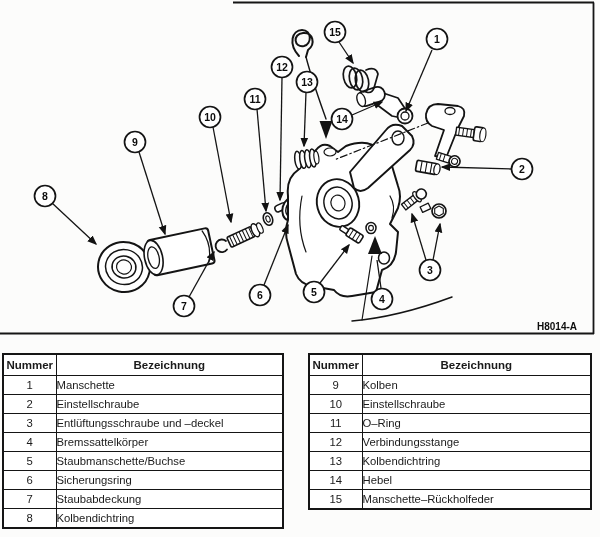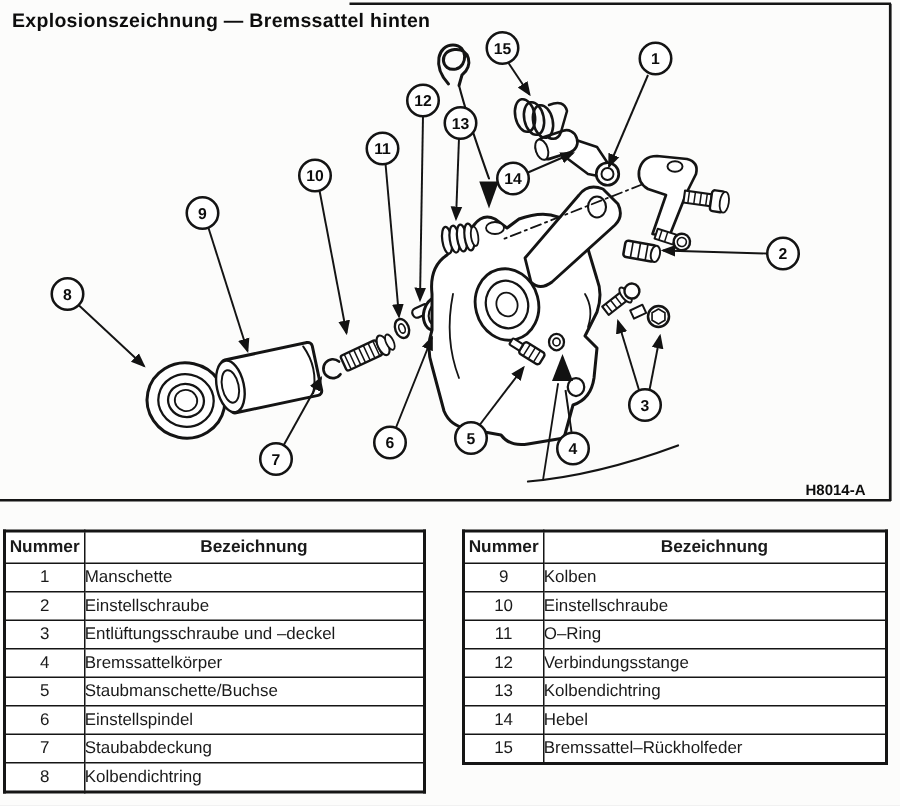--- a/index.html
+++ b/index.html
@@ -27,21 +27,20 @@
   table.parts td{height:18px;}
   td.num{text-align:center;}
   td.name{text-align:left;padding-left:8px;}
   col.c-num{width:53px;}
 </style>
 </head>
 <body>
 
 <div class="page">
 
-  <div class="title">Explosionszeichnung — Bremssattel hinten</div>
 
   <svg class="diagram" width="600" height="537" viewBox="0 0 600 537">
     <defs>
       <marker id="arr" viewBox="0 0 10 10" refX="8.5" refY="5" markerWidth="7.5" markerHeight="7.5" orient="auto">
         <path d="M0,1 L10,5 L0,9 z" fill="#121212"></path>
       </marker>
     </defs>
 
     <g stroke="#151515" stroke-width="1.8">
       <line x1="233" y1="2.5" x2="594" y2="2.5"></line>
@@ -289,21 +288,21 @@
           <tr>
             <td class="num">4</td>
             <td class="name">Bremssattelkörper</td>
           </tr>
           <tr>
             <td class="num">5</td>
             <td class="name">Staubmanschette/Buchse</td>
           </tr>
           <tr>
             <td class="num">6</td>
-            <td class="name">Einstellspindel</td>
+            <td class="name">Sicherungsring</td>
           </tr>
           <tr>
             <td class="num">7</td>
             <td class="name">Staubabdeckung</td>
           </tr>
           <tr>
             <td class="num">8</td>
             <td class="name">Kolbendichtring</td>
           </tr>
         </tbody>
@@ -341,18 +340,18 @@
           <tr>
             <td class="num">13</td>
             <td class="name">Kolbendichtring</td>
           </tr>
           <tr>
             <td class="num">14</td>
             <td class="name">Hebel</td>
           </tr>
           <tr>
             <td class="num">15</td>
-            <td class="name">Bremssattel–Rückholfeder</td>
+            <td class="name">Manschette–Rückholfeder</td>
           </tr>
         </tbody>
       </table>
     </div>
 </div>
 
 </body></html>

